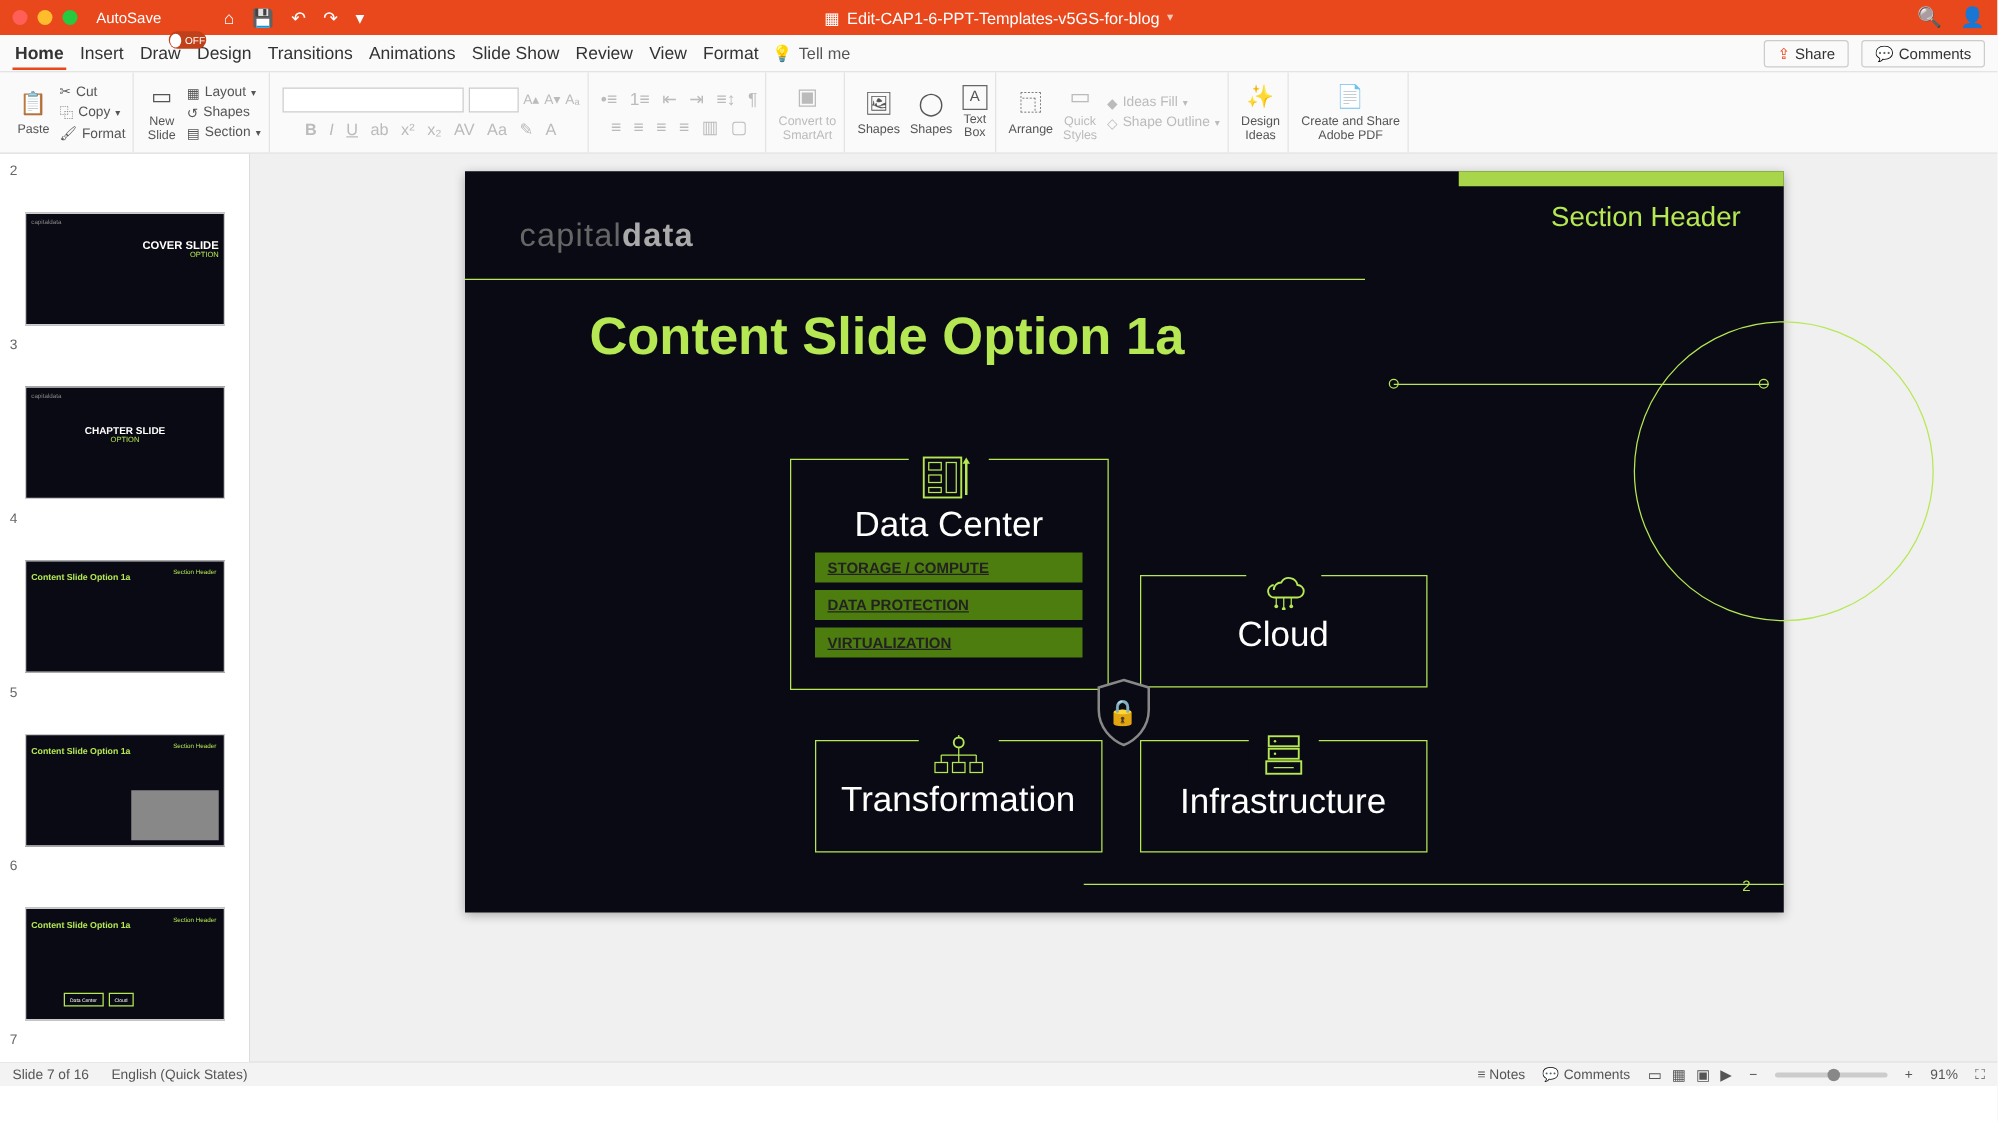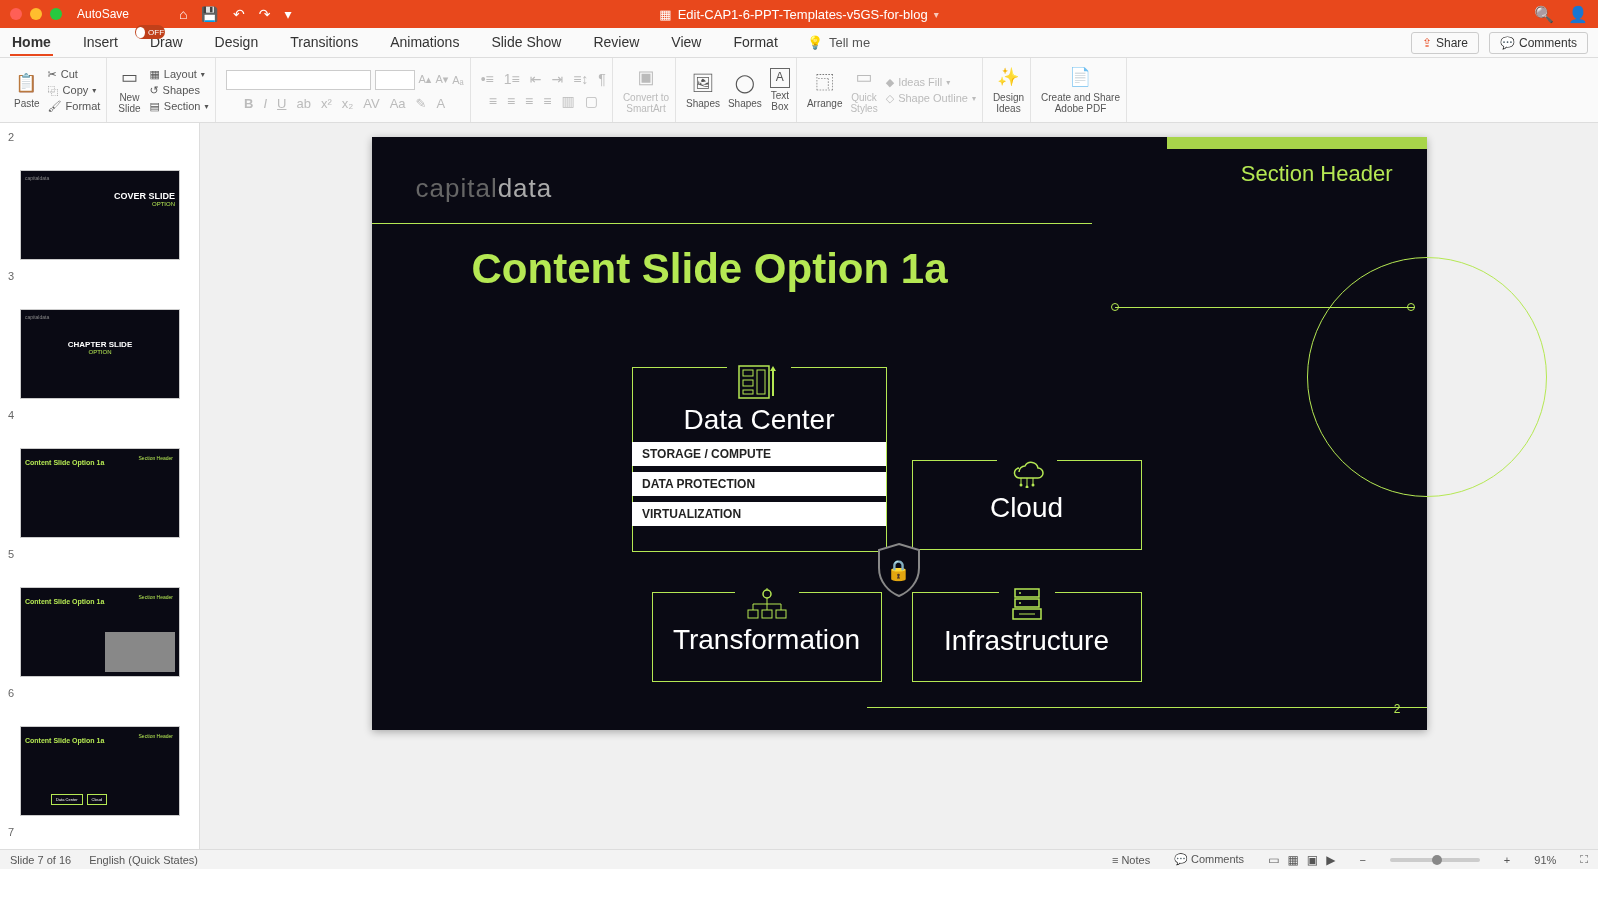--- a/index.html
+++ b/index.html
@@ -11,21 +11,21 @@
 .traffic span { width: 12px; height: 12px; border-radius: 50%; display: block; }
 .tr-close { background: #ff5f56; } .tr-min { background: #ffbd2e; } .tr-max { background: #27c93f; }
 .autosave { margin-left: 15px; display: flex; align-items: center; gap: 6px; font-size: 12px; }
 .toggle { width: 30px; height: 14px; border-radius: 7px; background: #c0401a; display: flex; align-items: center; justify-content: flex-end; padding: 0 1px; font-size: 8px; color: #fff; margin-top: 36px; }
 .toggle::before { content: ""; width: 11px; height: 11px; border-radius: 50%; background: #fff; margin-right: 3px; }
 .qat { margin-left: 14px; display: flex; gap: 14px; font-size: 14px; }
 .title-center { position: absolute; left: 50%; transform: translateX(-50%); display: flex; align-items: center; gap: 6px; font-size: 13px; font-weight: 500; }
 .title-right { margin-left: auto; display: flex; gap: 14px; font-size: 16px; }
 
 
-.tabstrip { height: 30px; display: flex; align-items: center; padding: 0 10px; border-bottom: 1px solid #ddd; background: #fafafa; gap: 28px; }
+.tabstrip { height: 30px; display: flex; align-items: center; padding: 0 10px; border-bottom: 1px solid #ddd; background: #fafafa; gap: 9px; }
 .tab { font-size: 14px; color: #333; padding: 4px 2px; border-bottom: 2px solid transparent; }
 .tab.active { border-bottom: 2px solid #E8481C; font-weight: 600; }
 .tellme { display: flex; align-items: center; gap: 5px; color: #555; }
 .tab-actions { margin-left: auto; display: flex; gap: 10px; }
 .btn-share, .btn-comments { border: 1px solid #ccc; border-radius: 3px; padding: 3px 10px; font-size: 12px; display: flex; align-items: center; gap: 4px; color: #333; }
 
 
 .ribbon { height: 65px; background: #fafafa; border-bottom: 1px solid #ddd; display: flex; align-items: center; padding: 0 8px; gap: 4px; font-size: 11px; color: #555; }
 .rgroup { display: flex; flex-direction: column; align-items: center; padding: 0 6px; border-right: 1px solid #e3e3e3; height: 100%; justify-content: center; gap: 2px; }
 .rgroup.row { flex-direction: row; gap: 8px; }
@@ -49,49 +49,49 @@
 .thumb-img .mini-header { color: #b5e853; font-size: 5px; position: absolute; top: 6px; right: 6px; }
 .thumb-img .mini-logo { color: #888; font-size: 5px; }
 .thumb-img .mini-title { color: #b5e853; font-size: 7px; font-weight: bold; margin-top: 6px; }
 
 .canvas-wrap { flex: 1; background: #f0f0f0; display: flex; flex-direction: column; align-items: center; overflow: auto; padding: 14px; }
 .slide { width: 1055px; height: 593px; background: #0a0a14; position: relative; box-shadow: 0 2px 8px rgba(0,0,0,0.3); }
 
 
 .slide .top-accent { position: absolute; top: 0; right: 0; width: 260px; height: 12px; background: #a8d54a; }
 .slide .logo { position: absolute; top: 36px; left: 44px; font-size: 26px; color: #666; font-weight: 300; letter-spacing: 1px; }
-.slide .logo b { color: #aaa; font-weight: 400; }
+.slide .logo b { color: #aaa; font-weight: 700; }
 .slide .sec-header { position: absolute; top: 24px; right: 34px; color: #b5e853; font-size: 22px; font-weight: 500; }
 .slide .hr1 { position: absolute; top: 86px; left: 0; width: 720px; height: 1px; background: #b5e853; }
 .slide .main-title { position: absolute; top: 108px; left: 100px; color: #b5e853; font-size: 42px; font-weight: 700; }
 .slide .deco-circle { position: absolute; top: 120px; right: -120px; width: 240px; height: 240px; border: 1px solid #b5e853; border-radius: 50%; }
 .slide .deco-line { position: absolute; top: 170px; right: 12px; width: 300px; height: 1px; background: #b5e853; }
 .slide .deco-dot1 { position: absolute; top: 166px; right: 308px; width: 8px; height: 8px; border: 1px solid #b5e853; border-radius: 50%; }
 .slide .deco-dot2 { position: absolute; top: 166px; right: 12px; width: 8px; height: 8px; border: 1px solid #b5e853; border-radius: 50%; }
 
 .quad { position: absolute; border: 1px solid #b5e853; display: flex; flex-direction: column; align-items: center; justify-content: center; }
 .quad-dc { top: 230px; left: 260px; width: 255px; height: 185px; }
 .quad-cloud { top: 323px; left: 540px; width: 230px; height: 90px; }
 .quad-trans { top: 455px; left: 280px; width: 230px; height: 90px; }
 .quad-infra { top: 455px; left: 540px; width: 230px; height: 90px; }
 .quad-title { color: #fff; font-size: 28px; font-weight: 500; }
 .quad-icon { color: #b5e853; font-size: 30px; margin-top: -30px; background: #0a0a14; padding: 0 10px; margin-bottom: 4px; }
-.sub-item { background: #ffffff; color: #222; font-size: 12px; font-weight: 600; width: 254px; padding: 5px 10px; margin-top: 6px; text-align: left; }
+.sub-item { background: #4d7c0f; color: #222; font-size: 12px; font-weight: 600; width: 214px; padding: 5px 10px; margin-top: 6px; text-align: left; text-decoration: underline; }
 
 .lock-badge { position: absolute; top: 405px; left: 503px; width: 48px; height: 56px; display: flex; align-items: center; justify-content: center; color: #b5e853; font-size: 20px; z-index: 5; }
 .lock-badge svg { position: absolute; width: 48px; height: 56px; }
 .slide .pagenum { position: absolute; bottom: 14px; right: 26px; color: #b5e853; font-size: 12px; }
 .slide .bottom-line { position: absolute; bottom: 22px; right: 0; width: 560px; height: 1px; background: #b5e853; }
 
 
 .notes { height: 28px; border-top: 1px solid #ddd; background: #fff; padding: 4px 10px; font-size: 13px; color: #888; width: 100%; text-align: left; }
 
 
 .statusbar { height: 20px; background: #f3f3f3; border-top: 1px solid #ddd; display: flex; align-items: center; padding: 0 10px; font-size: 11px; color: #555; gap: 18px; }
-.status-right { margin-left: auto; display: flex; align-items: center; gap: 24px; justify-content: flex-end; }
+.status-right { margin-left: auto; display: flex; align-items: center; gap: 14px; justify-content: flex-end; }
 .view-btns { display: flex; gap: 8px; font-size: 12px; }
 .zoom-slider { width: 90px; height: 4px; background: #ccc; border-radius: 2px; position: relative; }
 .zoom-slider::after { content: ""; position: absolute; width: 10px; height: 10px; background: #888; border-radius: 50%; top: -3px; left: 42px; }
 
 svg { display: block; }
 </style>
 </head>
 <body>
 
 <div class="titlebar">

